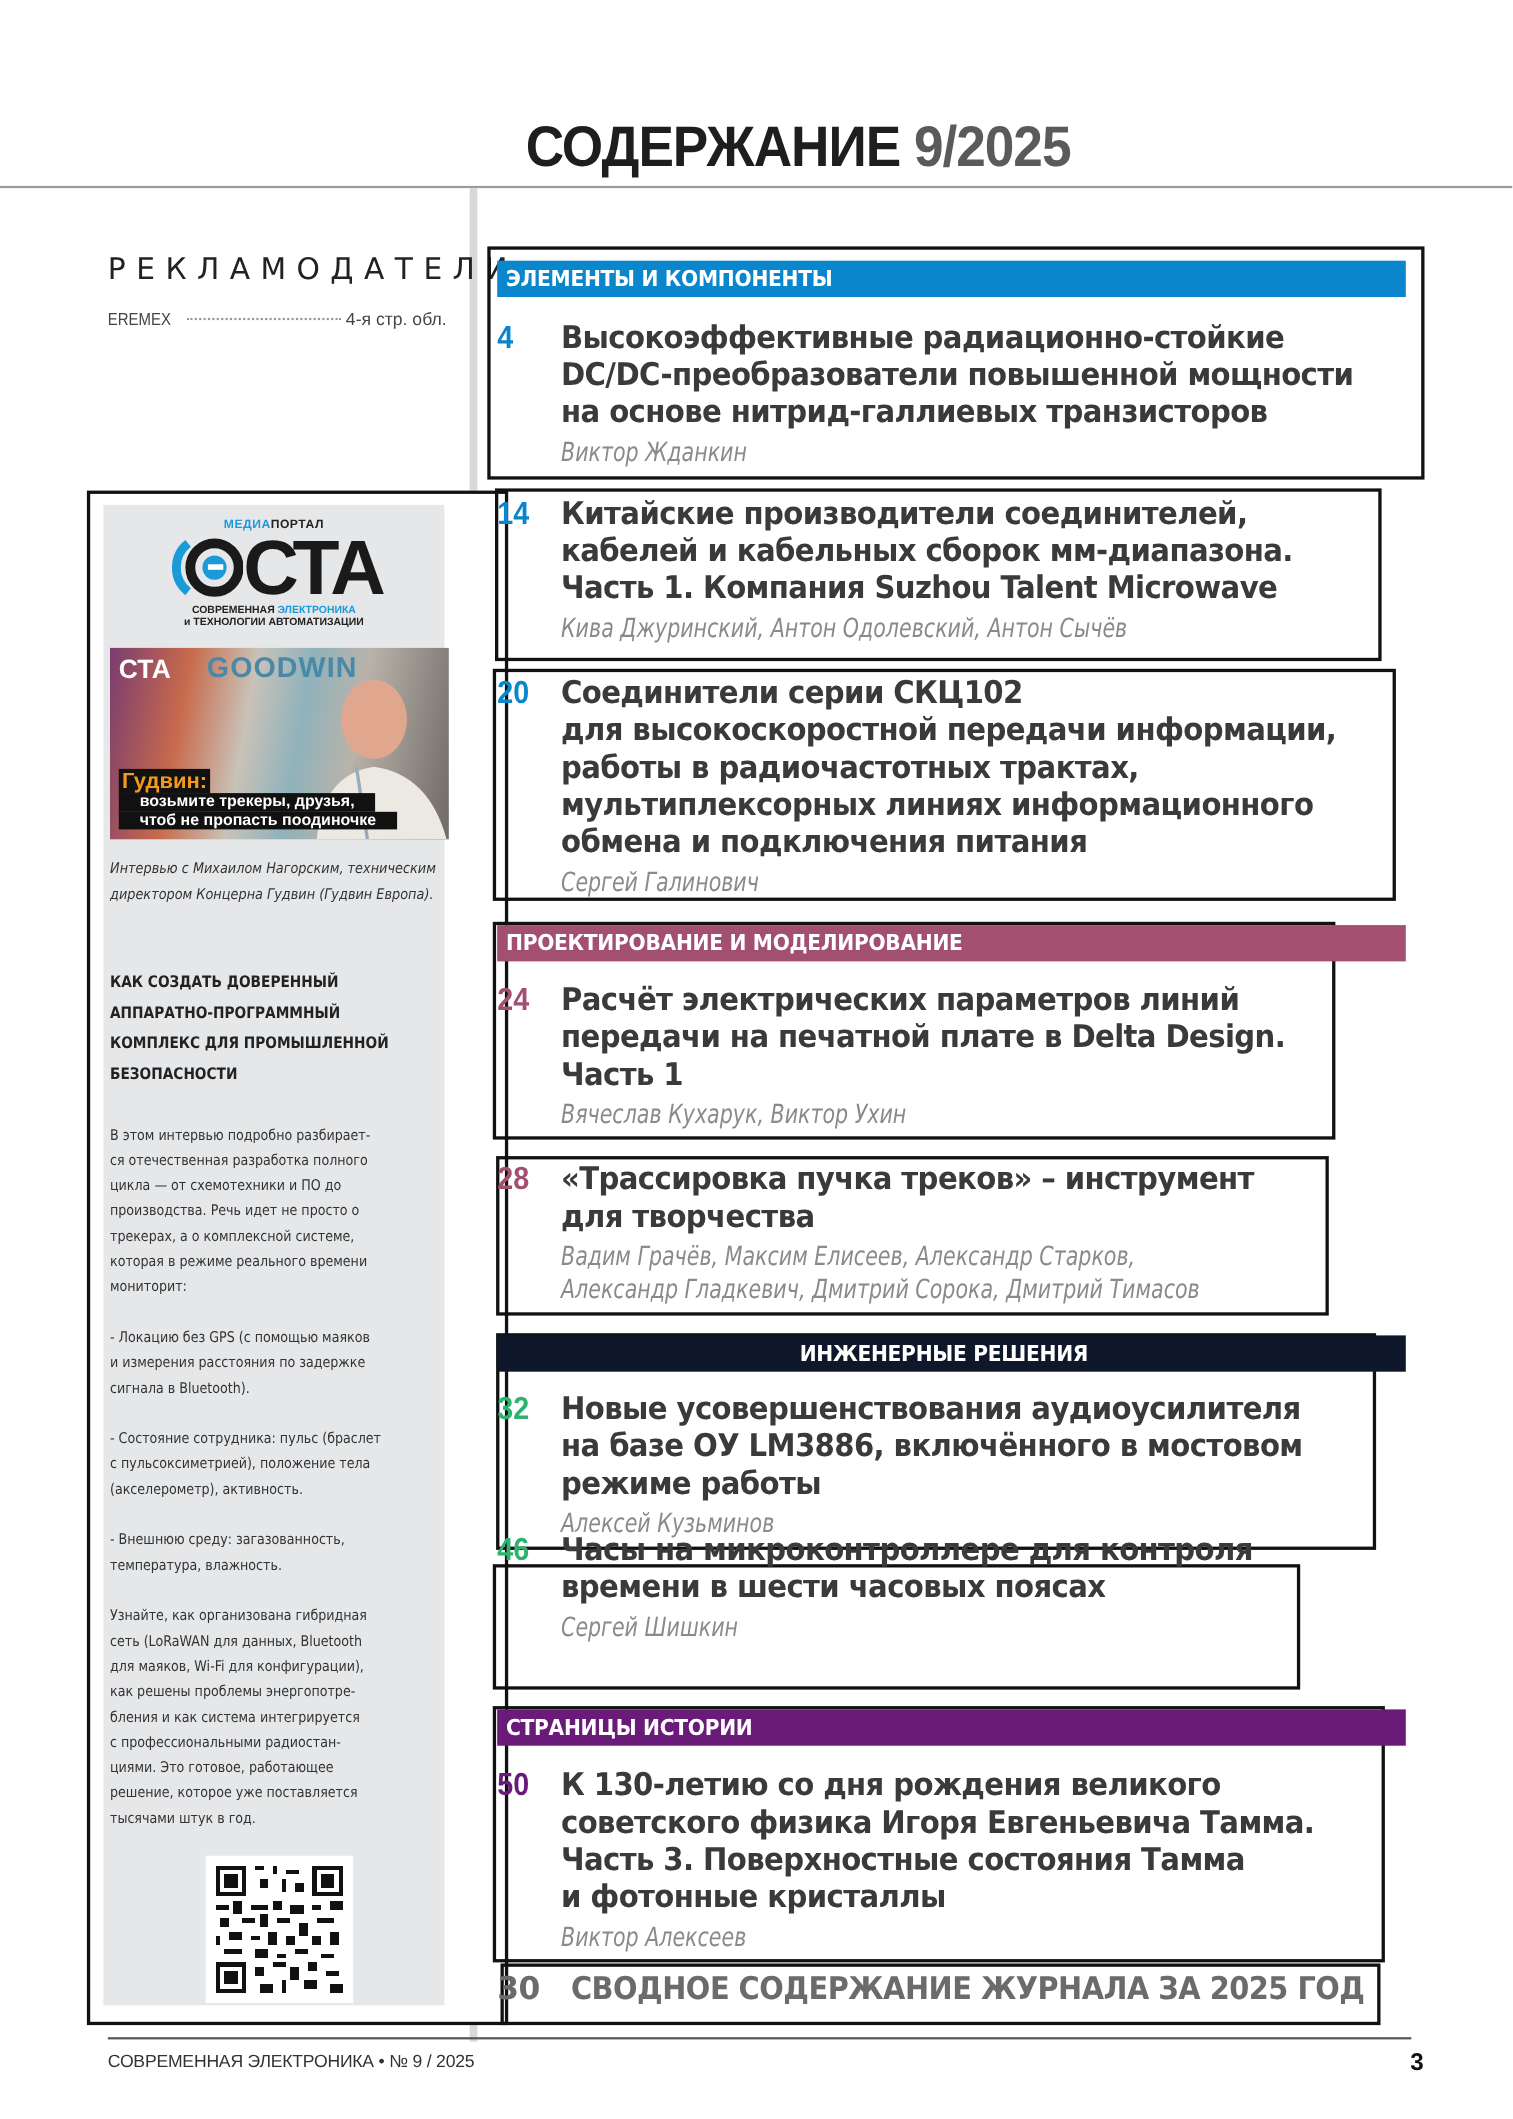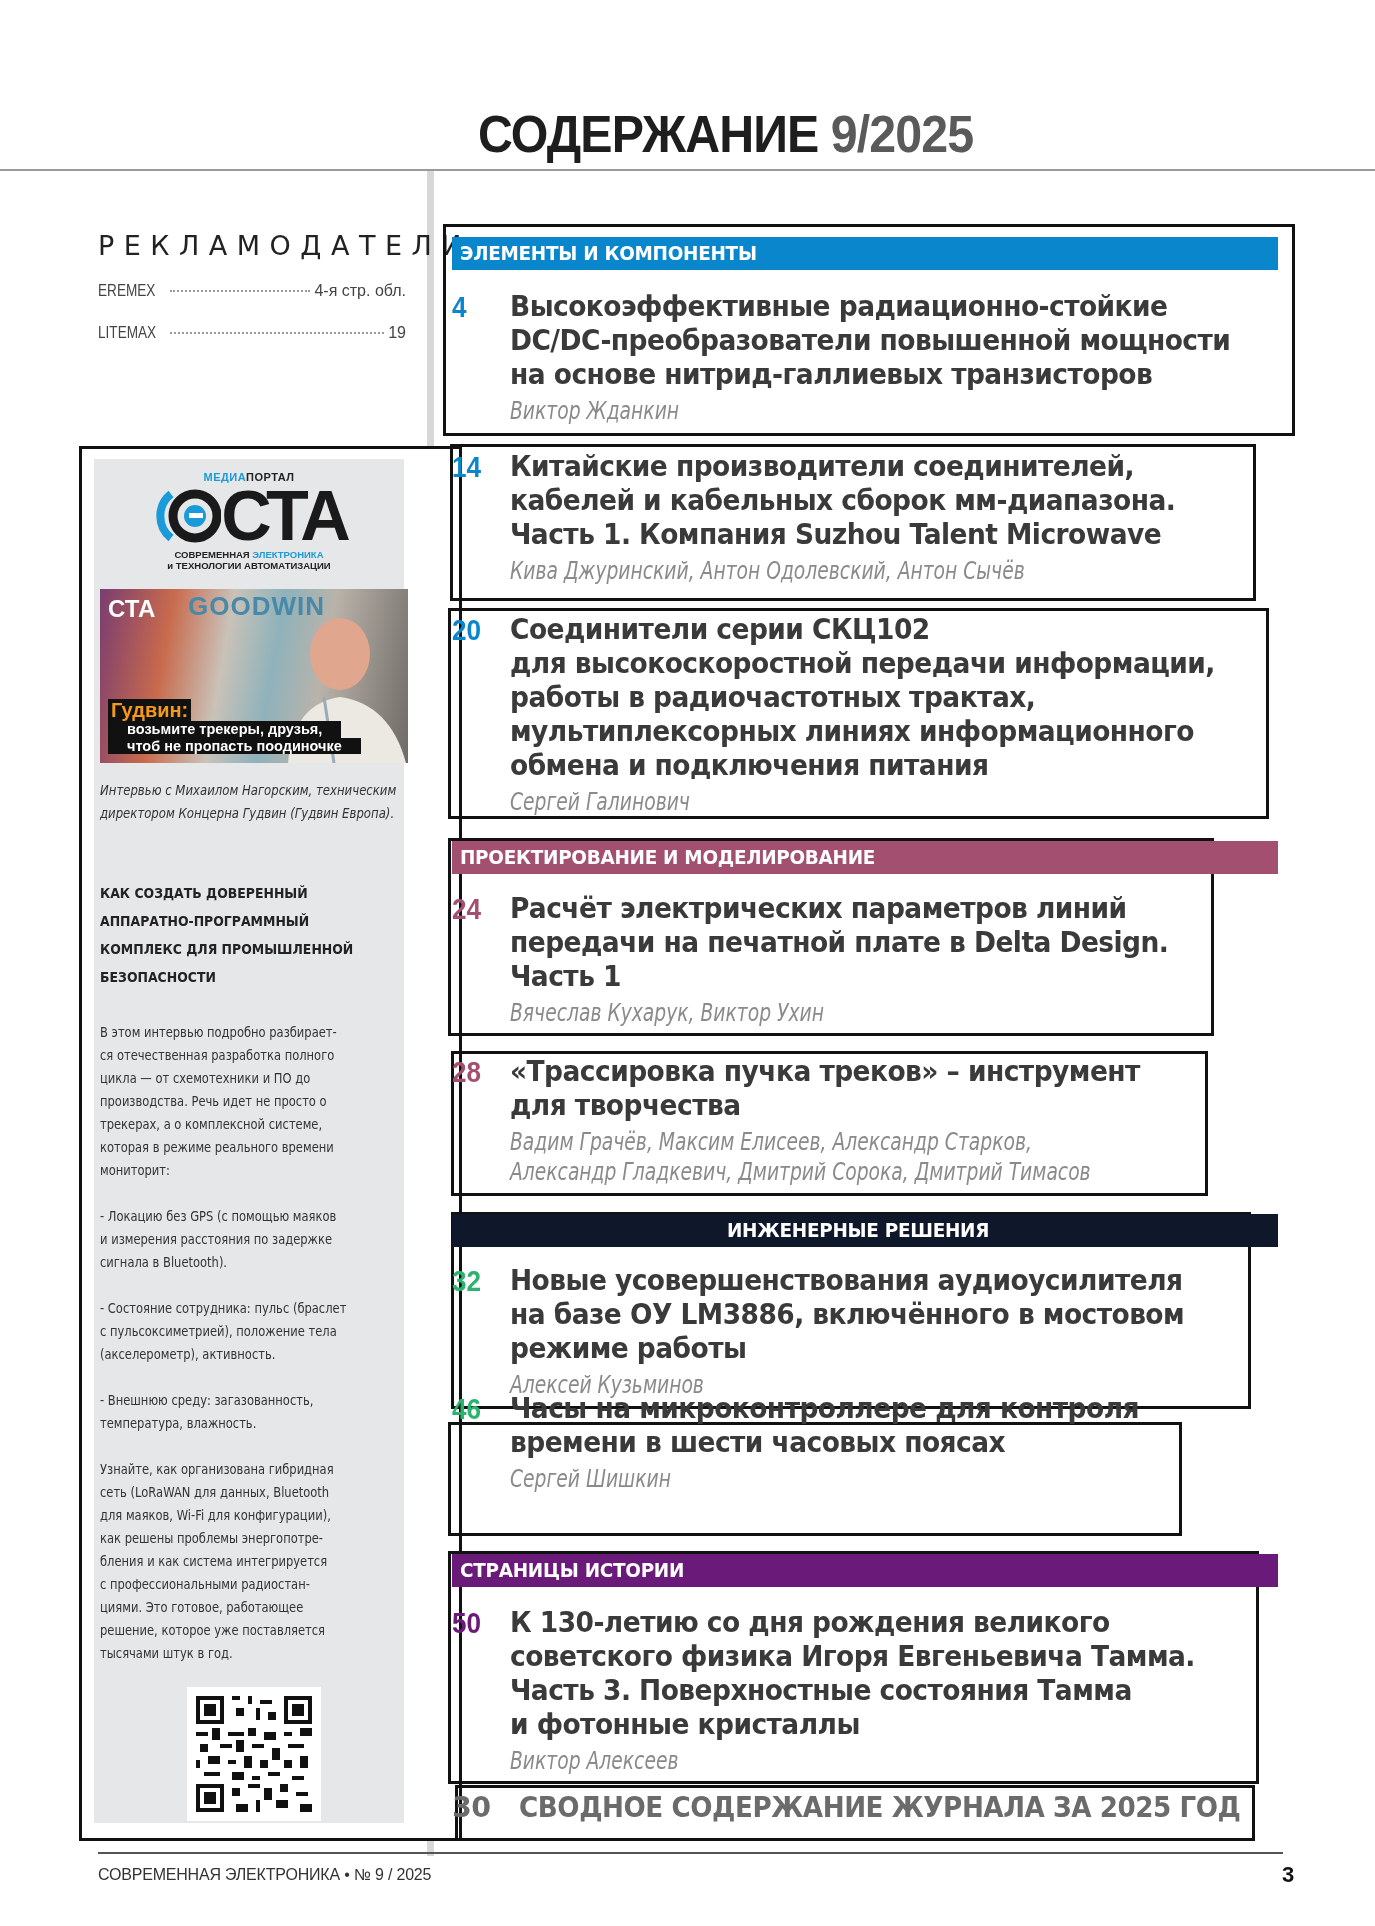--- a/index.html
+++ b/index.html
@@ -105,25 +105,20 @@
 </div>
 <div class="title-rule"></div>
 <div class="vbar"></div>
 
 <div class="adv-title">РЕКЛАМОДАТЕЛИ</div>
 <div class="adv-list">
   <div class="adv-row">
     <span class="name">EREMEX</span>
     <span class="dots"></span>
     <span class="page">4-я стр. обл.</span>
-  </div>
-  <div class="adv-row">
-    <span class="name">LITEMAX</span>
-    <span class="dots"></span>
-    <span class="page">19</span>
   </div>
 </div>
 
 <div class="promo">
   <div class="promo-inner">
     <div class="logo">
       <div class="portal"><span class="accent">МЕДИА</span><span>ПОРТАЛ</span></div>
       <div class="mark">
         <svg width="70" height="60" viewBox="0 0 70 60">
           <path d="M20 8 A 28 28 0 0 0 20 52" stroke="#1a9ad9" stroke-width="8" fill="none"></path>

